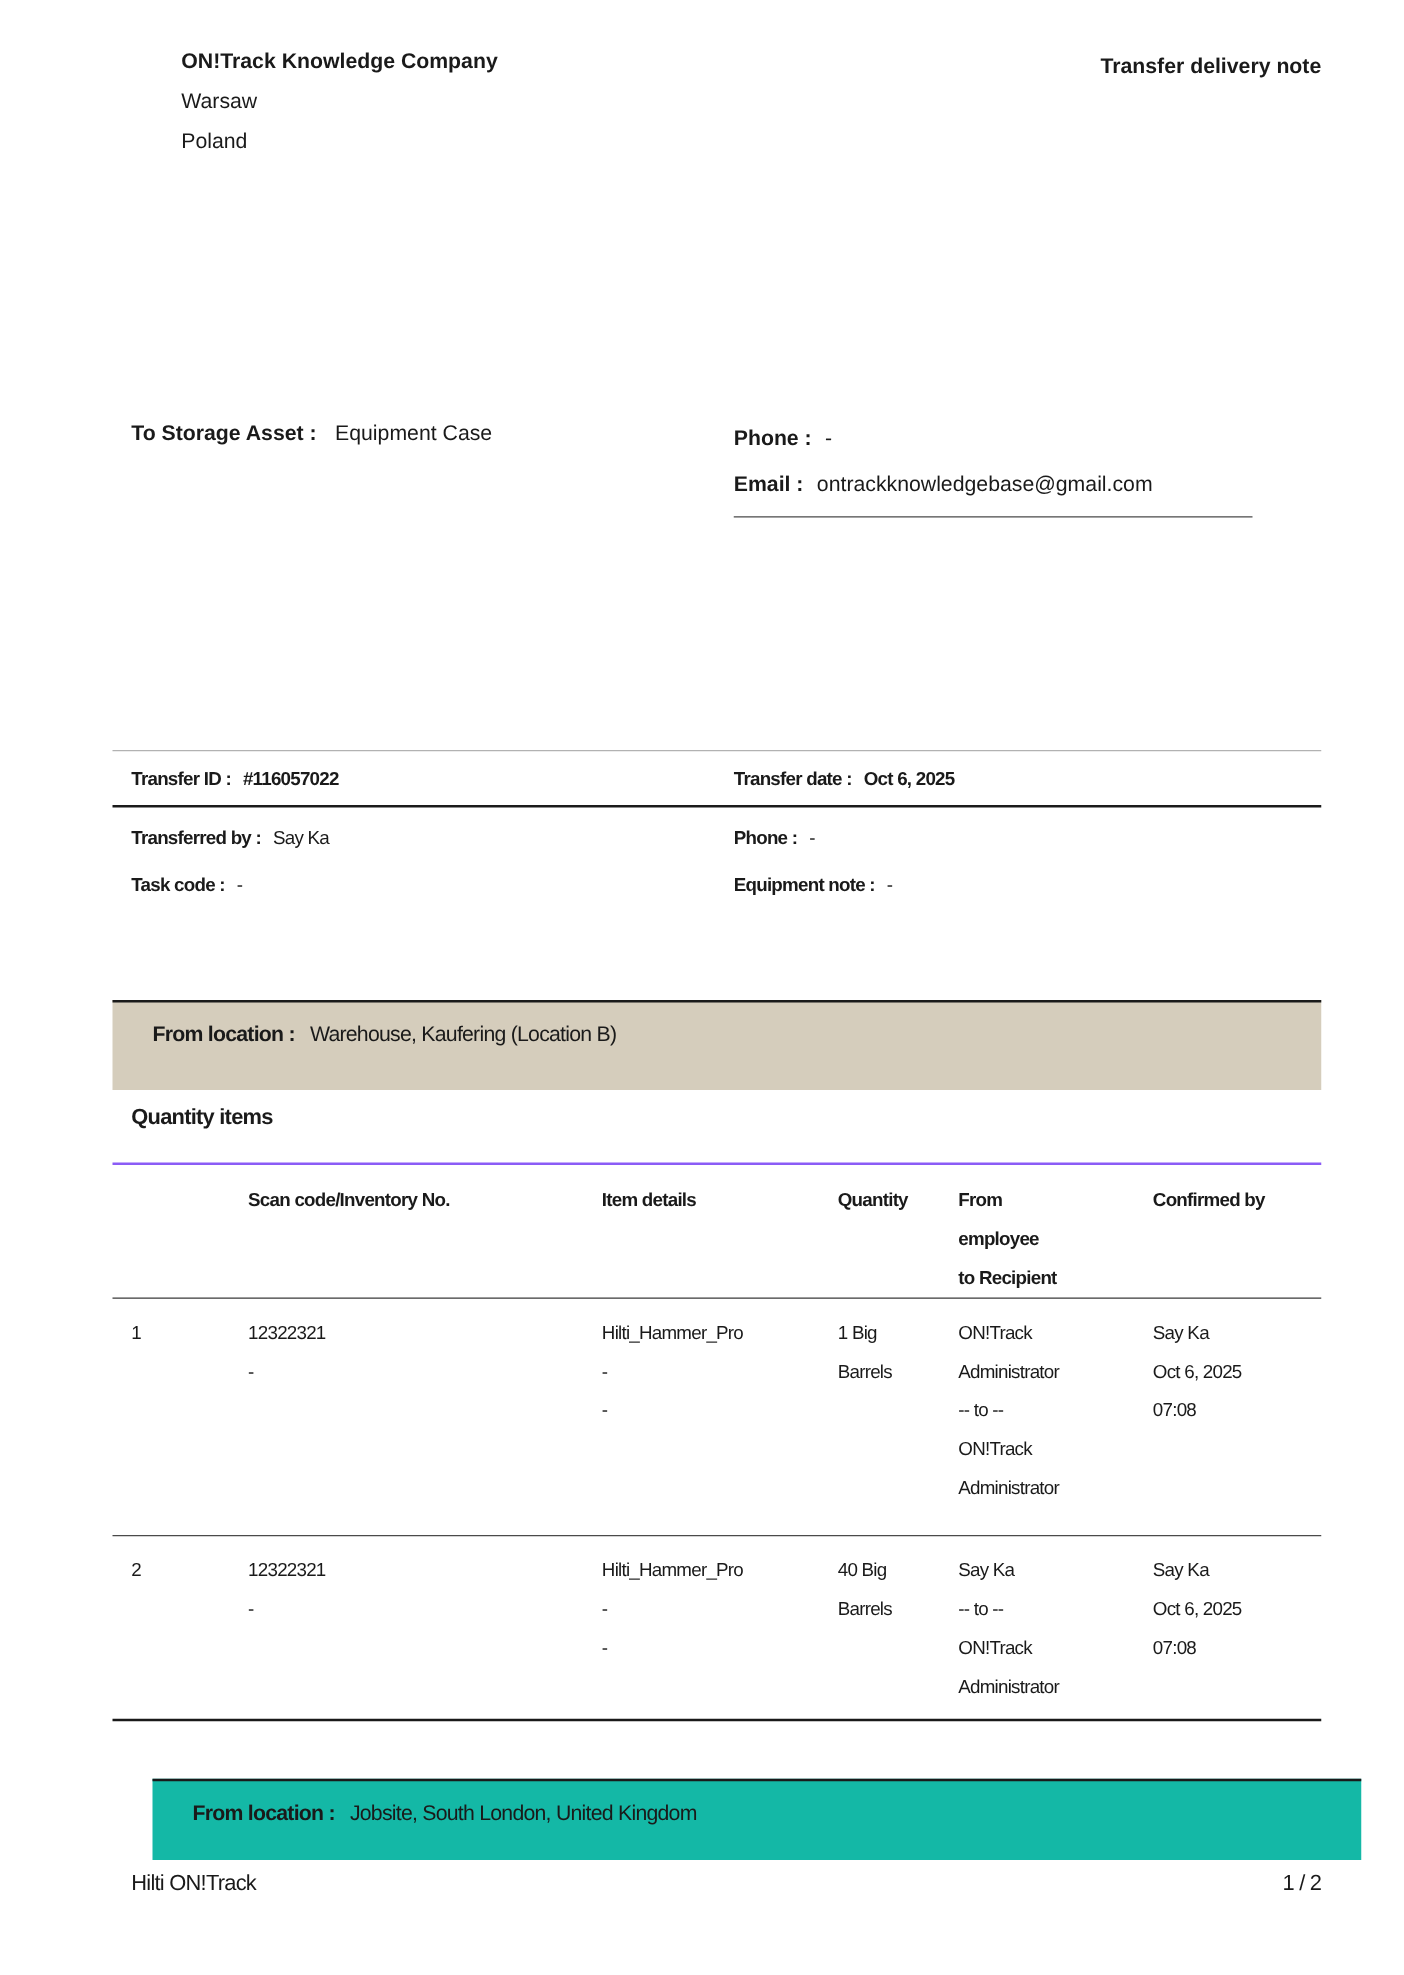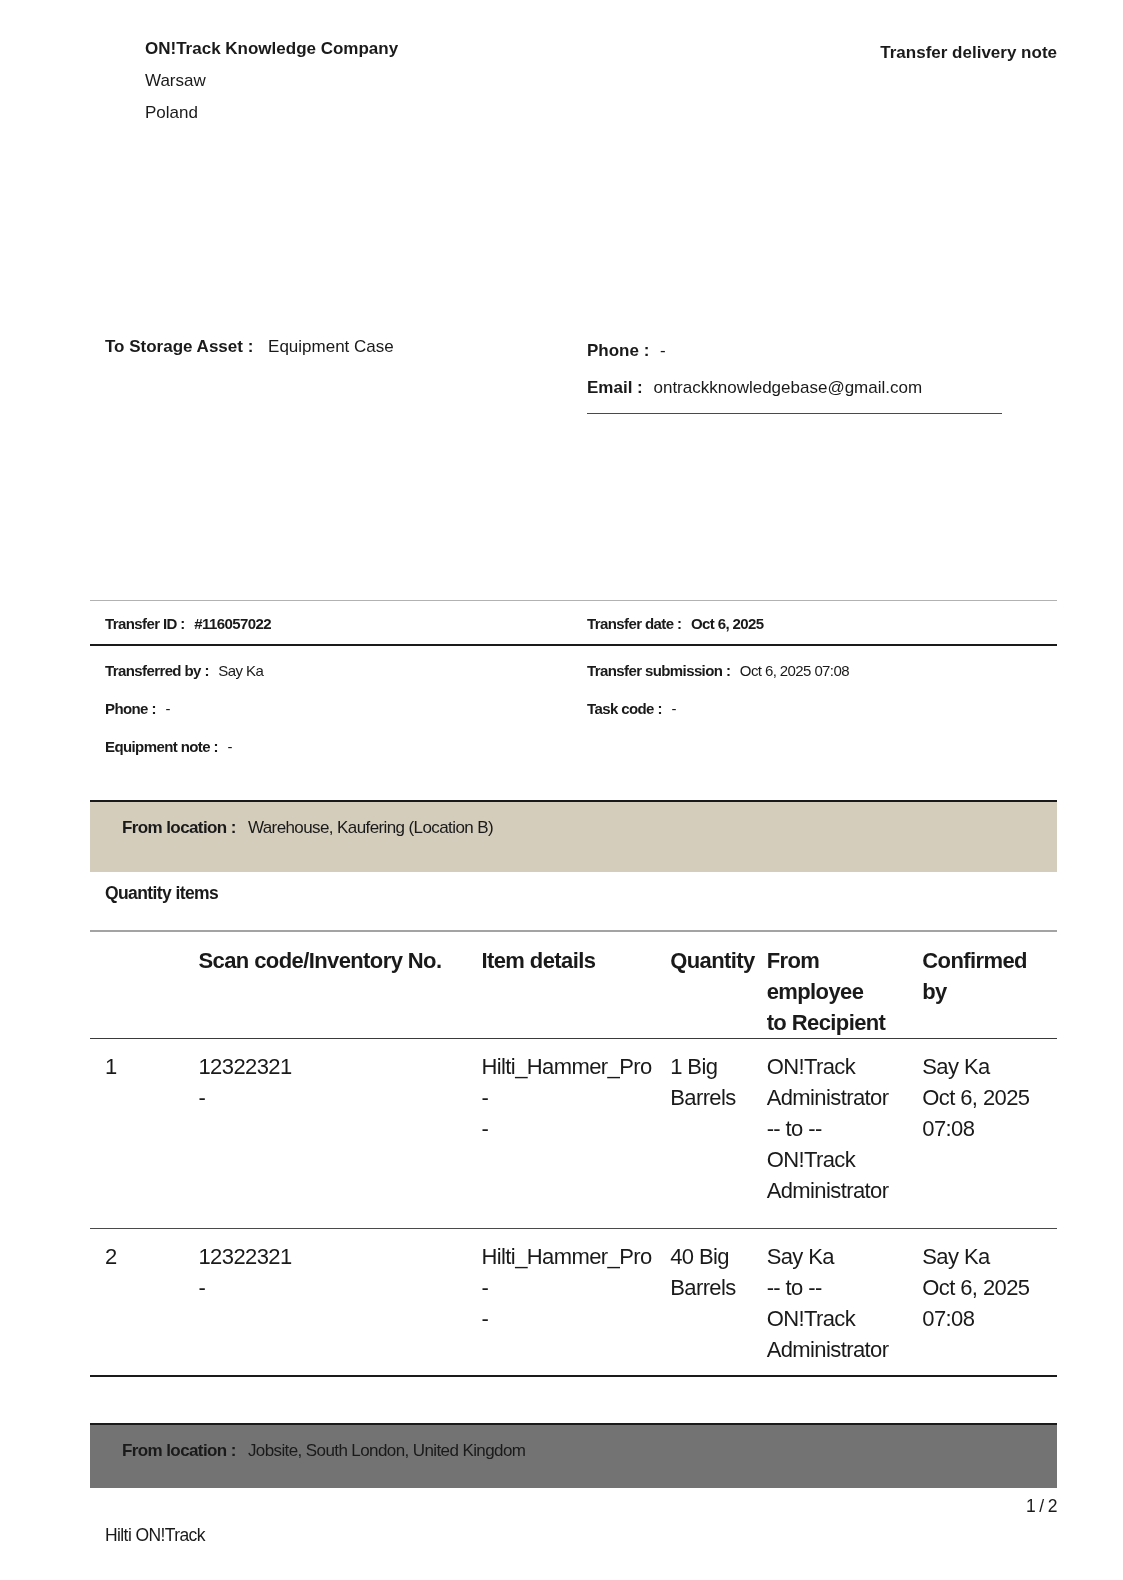--- a/index.html
+++ b/index.html
@@ -31,36 +31,36 @@
   .t-row1 .val{font-weight:bold;}
   
   .loc-bar{position:absolute;left:90px;width:967px;box-sizing:border-box;
     border-top:2px solid #1a1a1a;padding:16px 0 0 32px;font-size:17px;}
   .loc-bar .val{margin-left:8px;}
   .bar1{top:800px;height:72px;}
   .bar2{top:1423px;height:65px;}
   
   .qtitle{position:absolute;left:105px;top:883px;font-size:17.5px;font-weight:bold;}
   .qtable{position:absolute;left:90px;top:930px;width:967px;box-sizing:border-box;
-    border-top:2px solid #a3a3a3;font-size:22px;}
+    border-top:2px solid #8b5cf6;font-size:15px;}
   .trow{display:flex;box-sizing:border-box;line-height:31px;}
   .trow .c{box-sizing:border-box;white-space:pre-line;padding-right:12px;}
   .c-num{width:110px;padding-left:15px;}
   .c-scan{width:288px;}
   .c-item{width:192px;}
   .c-qty{width:98px;}
   .c-from{width:142px;}
   .c-conf{width:137px;padding-right:0;margin-left:16px;}
   .thead{min-height:106px;padding-top:13px;border-bottom:1px solid #3a3a3a;font-weight:bold;}
   .tr1{min-height:190px;padding-top:12px;border-bottom:1px solid #4a4a4a;}
   .tr2{min-height:148px;padding-top:12px;border-bottom:2px solid #1a1a1a;}
   
   .footer{position:absolute;left:90px;top:1496px;width:967px;display:flex;
     justify-content:space-between;font-size:17.5px;}
-  .footer .brand{padding-left:15px;margin-top:29px;}
+  .footer .brand{padding-left:15px;}
 </style>
 </head>
 <body>
 
 <div class="page">
 
   <div class="company">
     <div class="b">ON!Track Knowledge Company</div>
     <div>Warsaw</div>
     <div>Poland</div>
@@ -92,24 +92,20 @@
       <div class="cell">
         <span>Transfer date :</span>
         <span class="val">Oct 6, 2025</span>
       </div>
     </div>
     <div class="t-divider"></div>
     <div class="t-rows">
       <div class="cell">
         <span class="b">Transferred by :</span>
         <span class="val">Say Ka</span>
-      </div>
-      <div class="cell">
-        <span class="b">Transfer submission :</span>
-        <span class="val">Oct 6, 2025 07:08</span>
       </div>
       <div class="cell">
         <span class="b">Phone :</span>
         <span class="val">-</span>
       </div>
       <div class="cell">
         <span class="b">Task code :</span>
         <span class="val">-</span>
       </div>
       <div class="cell">
@@ -168,21 +164,21 @@
       <div class="c c-from">Say Ka
 -- to --
 ON!Track
 Administrator</div>
       <div class="c c-conf">Say Ka
 Oct 6, 2025
 07:08</div>
     </div>
   </div>
 
-  <div class="loc-bar bar2 cond" style="background: #737373;">
+  <div class="loc-bar bar2 cond" style="background: #14b8a6; margin-left: 32px;">
     <span class="b">From location :</span>
     <span class="val">Jobsite, South London, United Kingdom</span>
   </div>
 
   <div class="footer cond">
     <span class="brand">Hilti ON!Track</span>
     <span>1 / 2</span>
   </div>
 
 </div>

